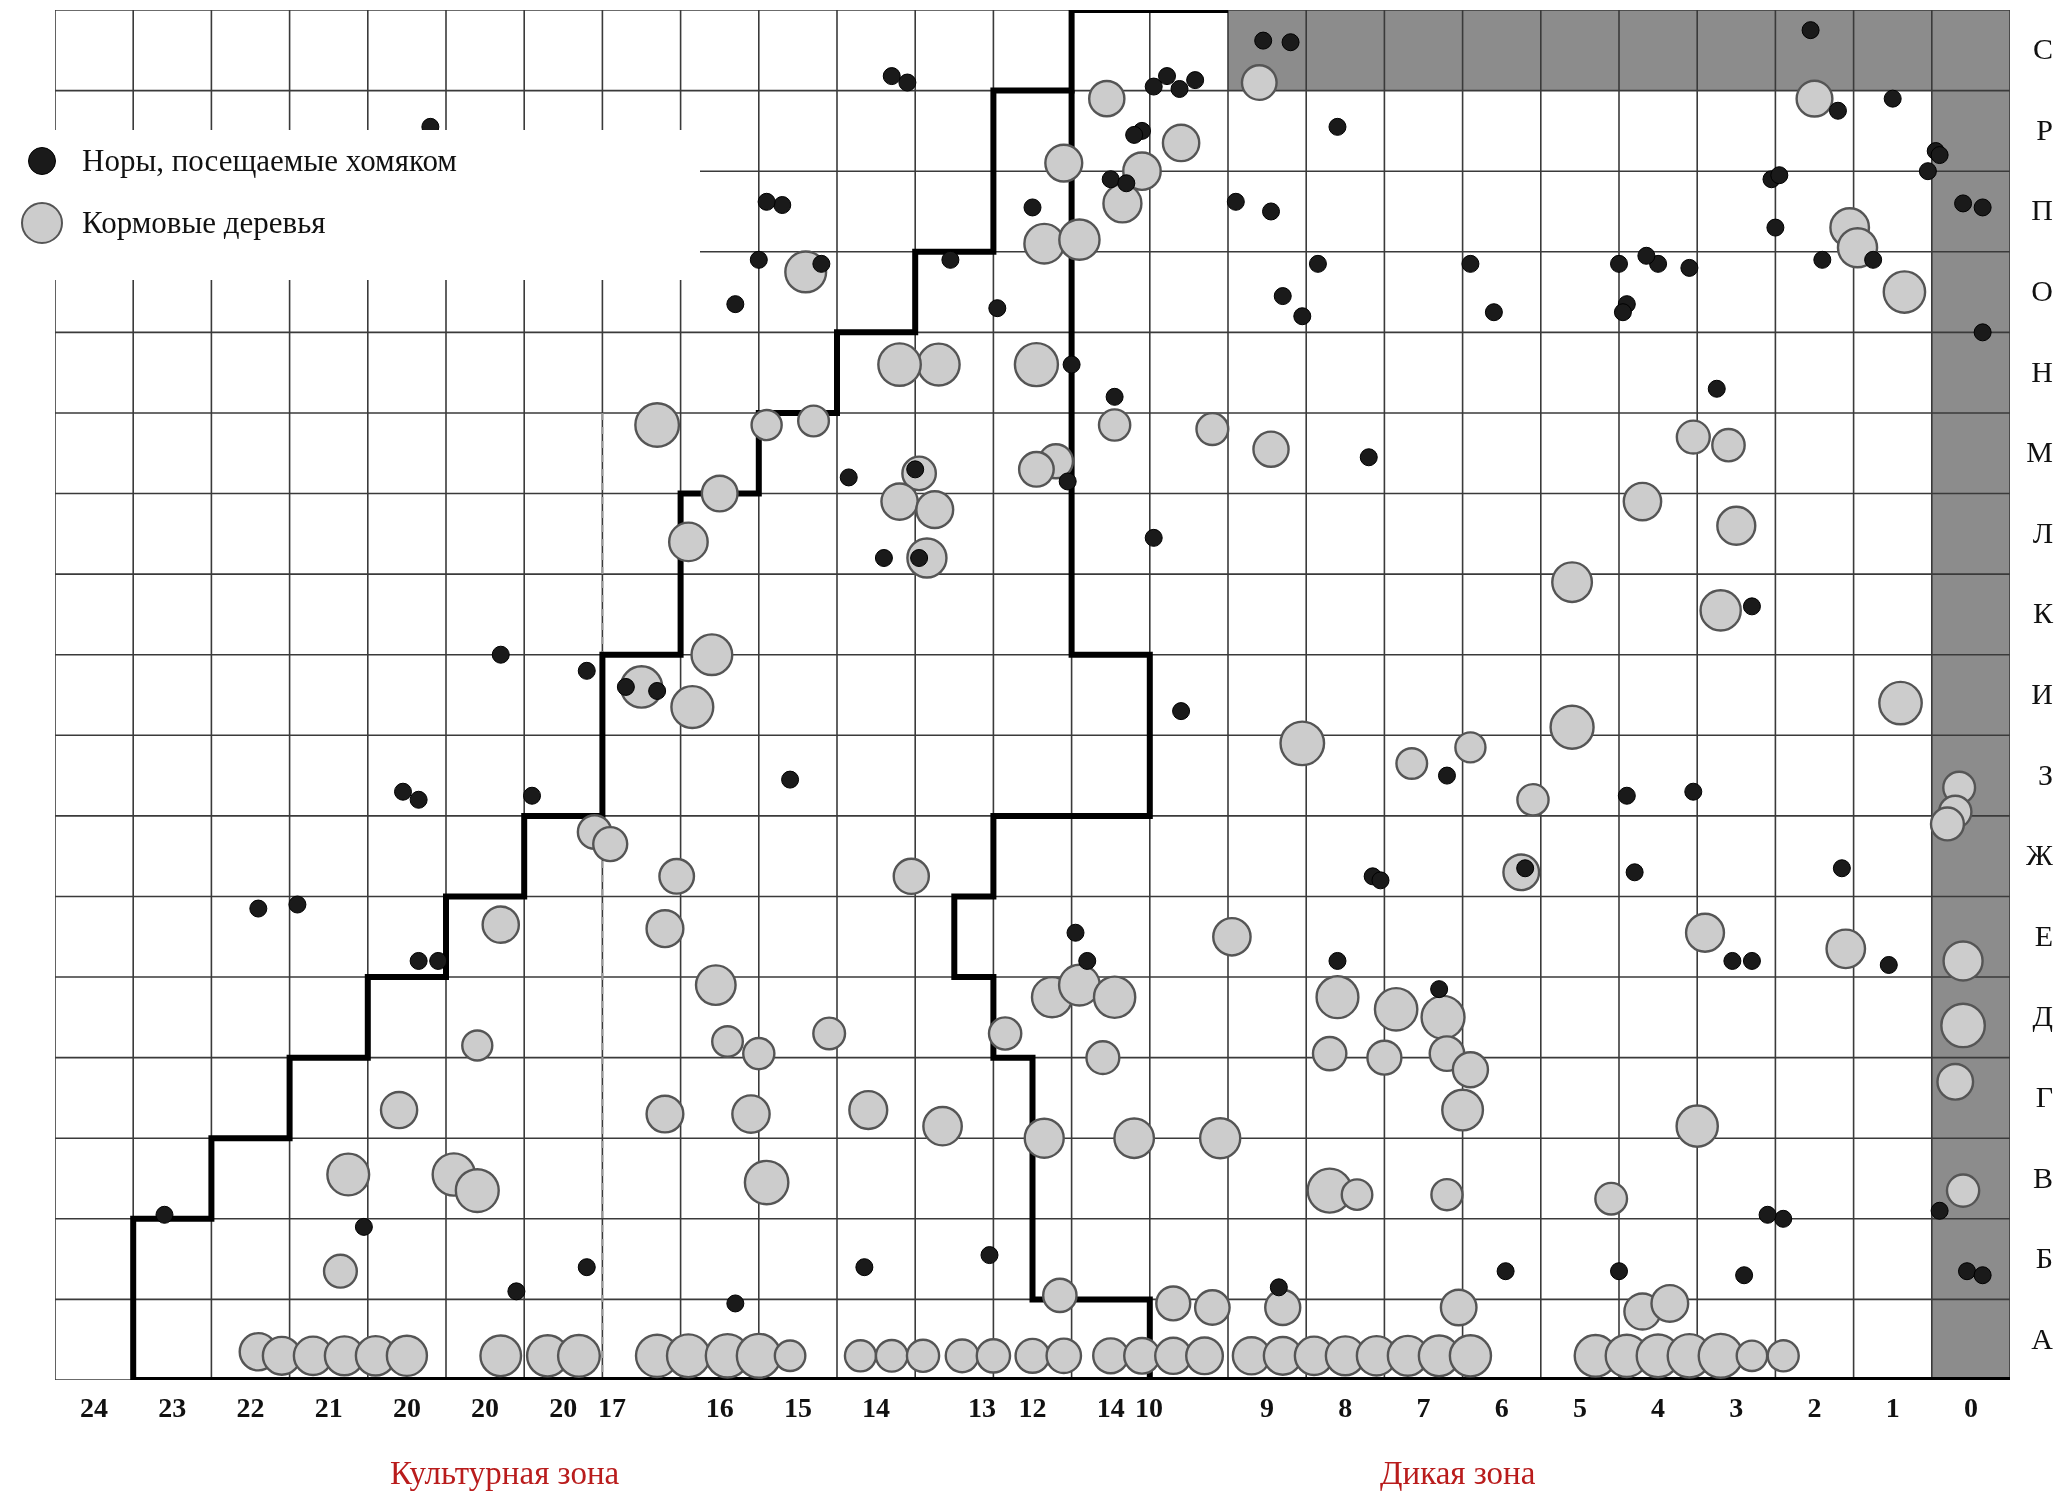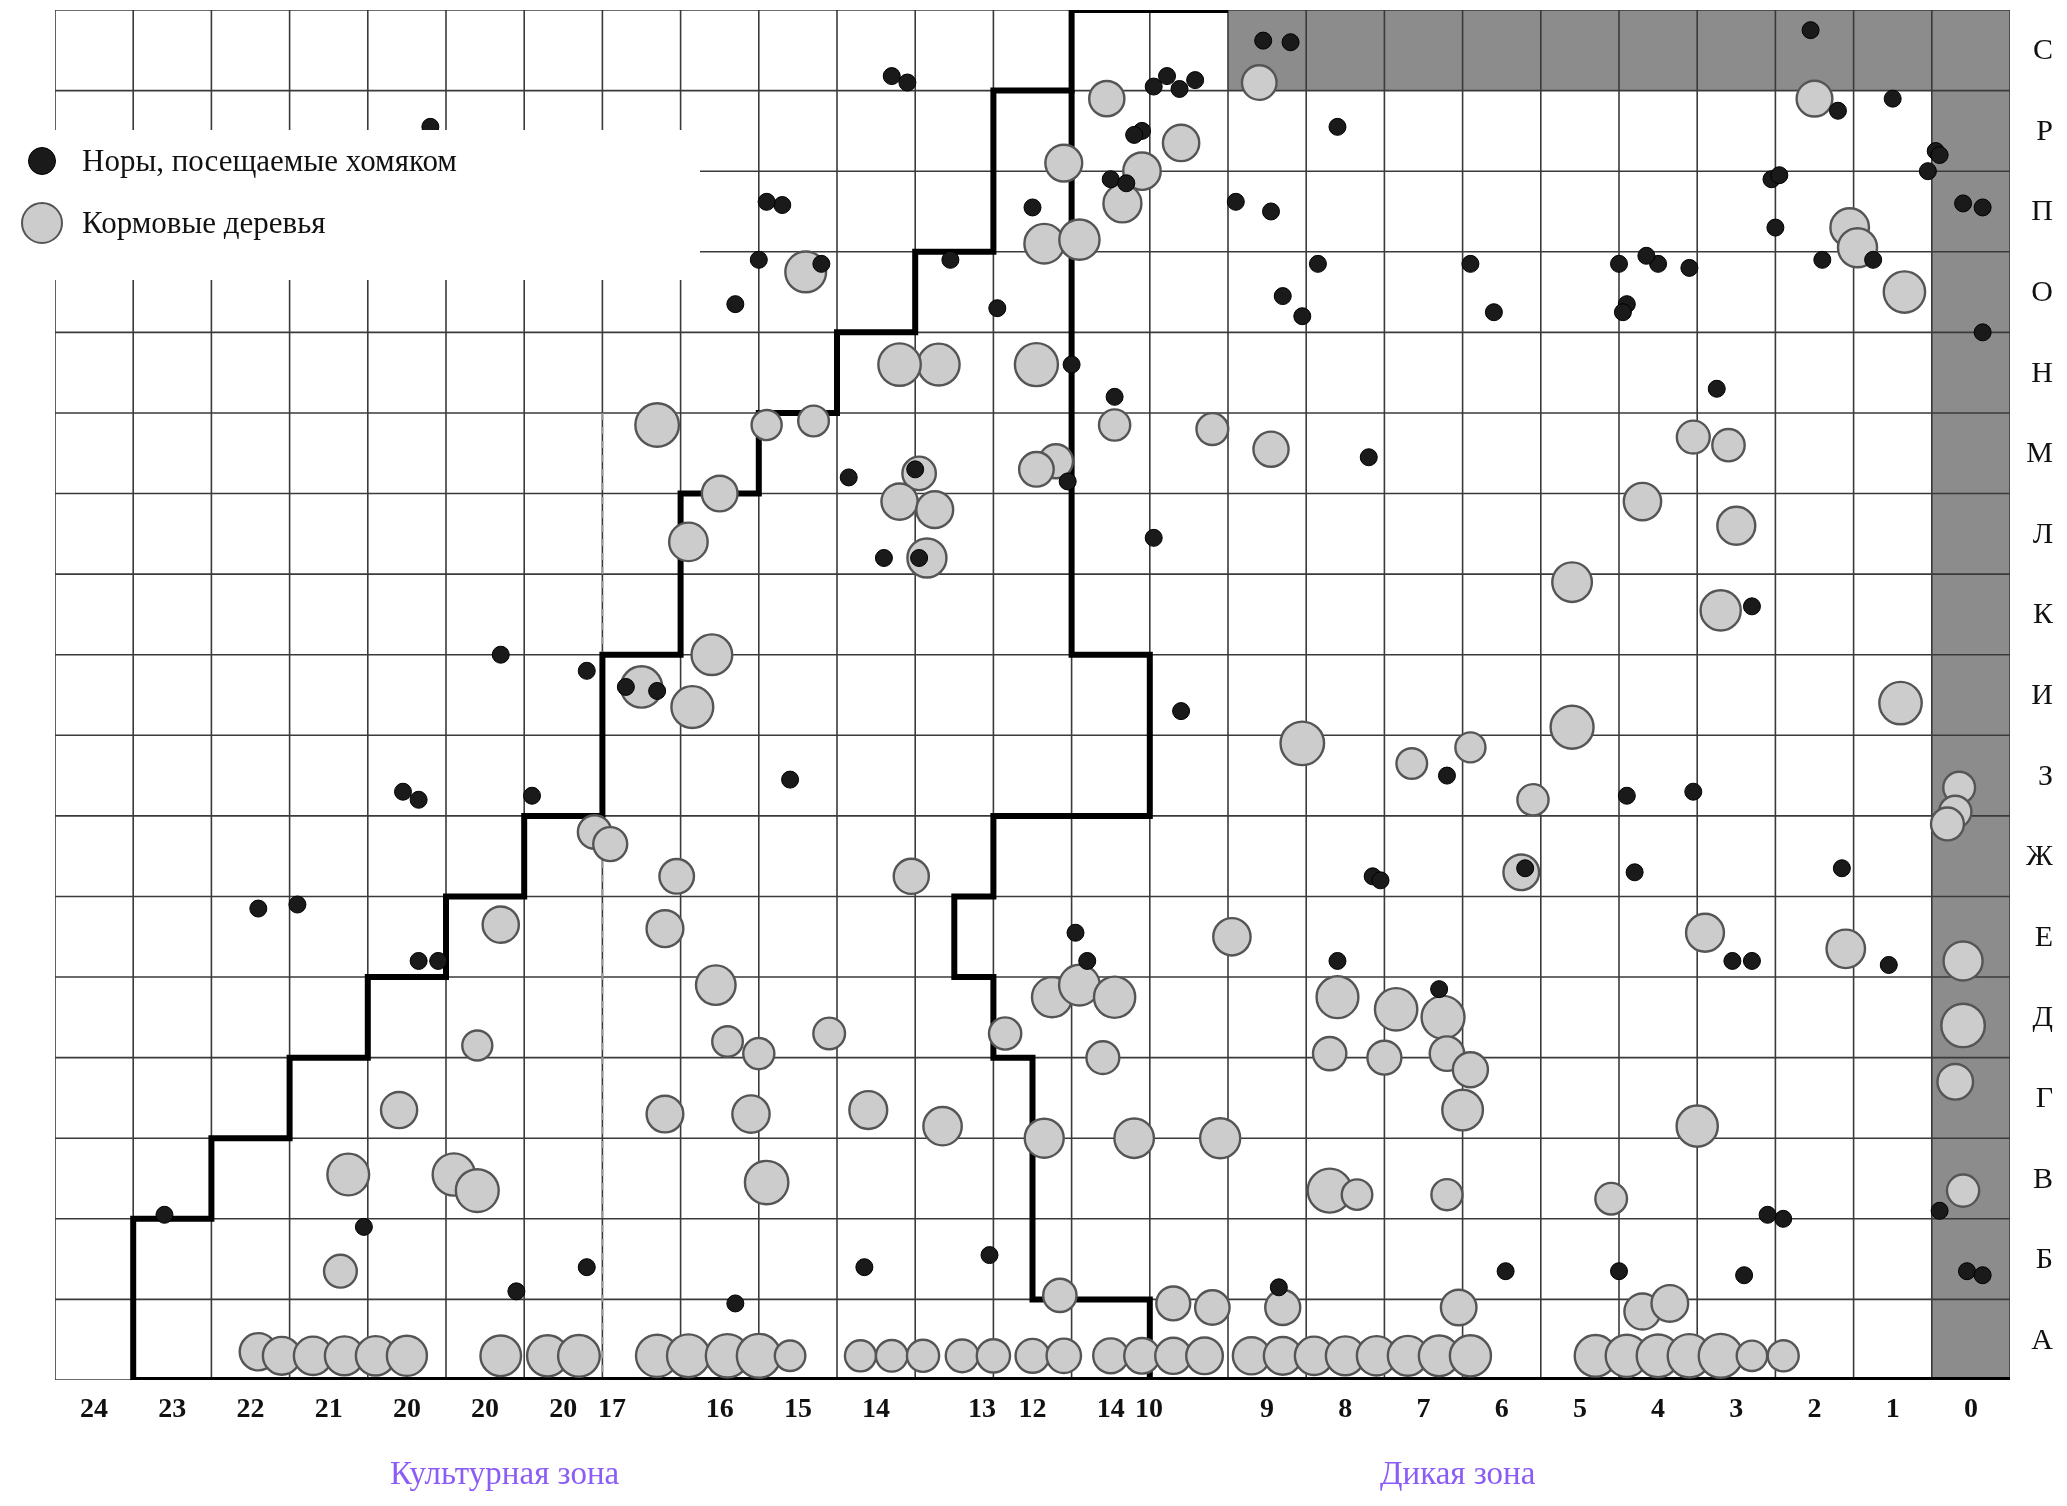--- a/index.html
+++ b/index.html
@@ -20,21 +20,21 @@
 
   
   .rowlabels{position:absolute;left:2012px;top:10px;width:55px;height:1370px;}
   .rowlabel{position:absolute;right:14px;font-size:30px;line-height:1;color:#111;}
 
   
   .collabels{position:absolute;left:55px;top:1392px;width:1955px;height:46px;}
   .collabel{position:absolute;top:0;width:78px;text-align:center;font-size:28px;font-weight:bold;color:#111;}
 
   
-  .zonecaption{position:absolute;top:1455px;font-size:33px;color:#8b5cf6;font-family:Liberation Serif, serif;}
+  .zonecaption{position:absolute;top:1455px;font-size:33px;color:#b91c1c;font-family:Liberation Serif, serif;}
 </style>
 </head>
 <body>
 
 <div id="stage">
 
   <div class="plot">
     <svg class="grid" id="chartsvg" width="1955" height="1370">
         <rect x="1876.8" y="0" width="78.2" height="1370" fill="#8c8c8c"></rect>
         <rect x="1173" y="0" width="782" height="80.58823529411765" fill="#8c8c8c"></rect>

